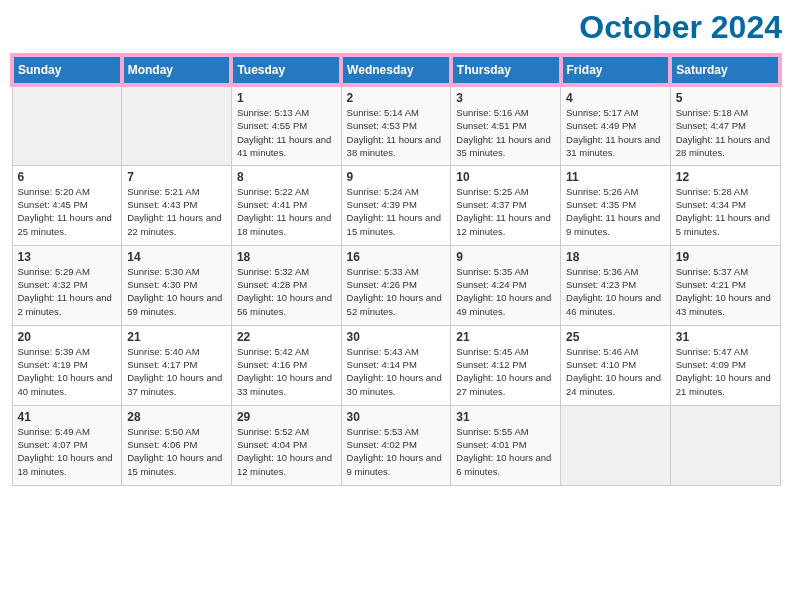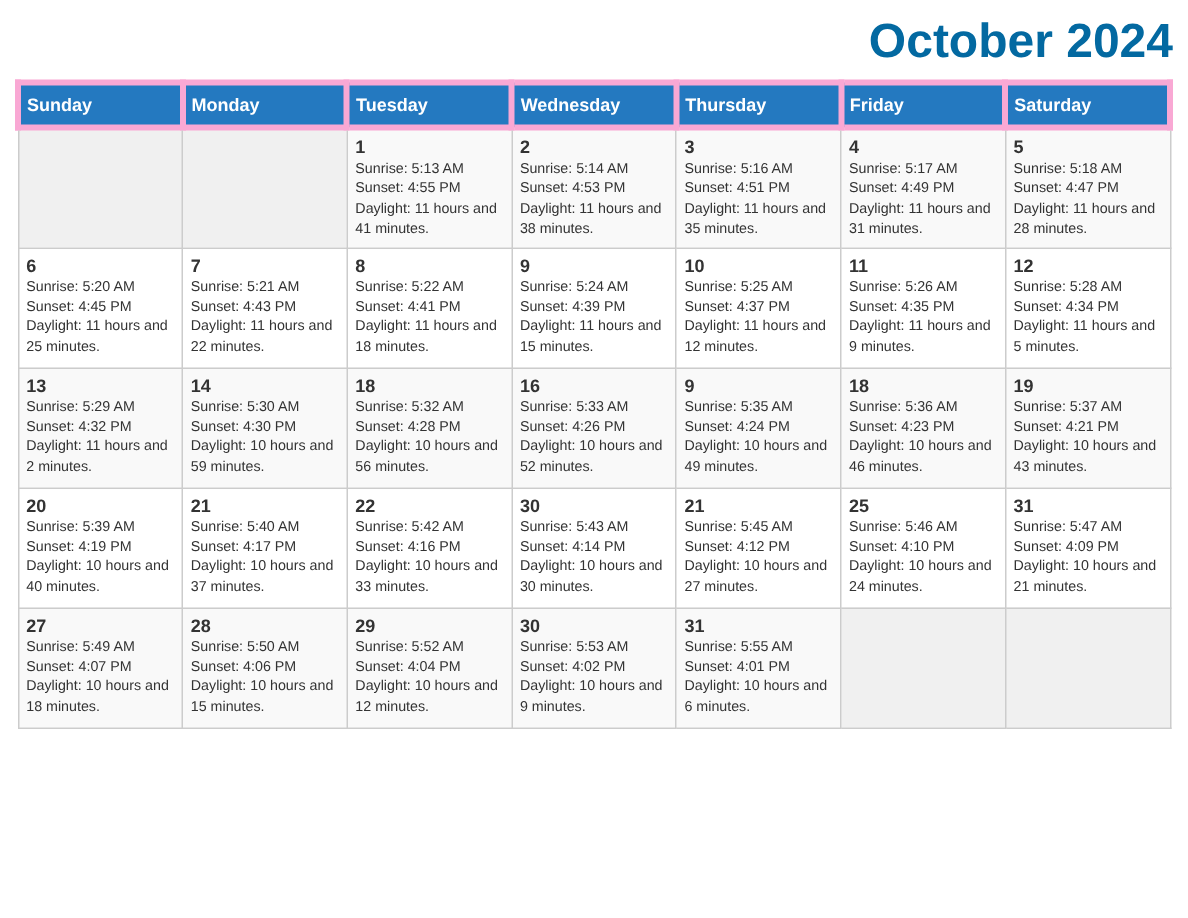--- a/index.html
+++ b/index.html
@@ -225,21 +225,21 @@
           <span class="day-number">25</span>
           <div class="day-info">Sunrise: 5:46 AM<br>Sunset: 4:10 PM<br>Daylight: 10 hours and 24 minutes.</div>
         </td>
         <td>
           <span class="day-number">31</span>
           <div class="day-info">Sunrise: 5:47 AM<br>Sunset: 4:09 PM<br>Daylight: 10 hours and 21 minutes.</div>
         </td>
       </tr>
       <tr>
         <td>
-          <span class="day-number">27</span>
+          <span class="day-number">41</span>
           <div class="day-info">Sunrise: 5:49 AM<br>Sunset: 4:07 PM<br>Daylight: 10 hours and 18 minutes.</div>
         </td>
         <td>
           <span class="day-number">28</span>
           <div class="day-info">Sunrise: 5:50 AM<br>Sunset: 4:06 PM<br>Daylight: 10 hours and 15 minutes.</div>
         </td>
         <td>
           <span class="day-number">29</span>
           <div class="day-info">Sunrise: 5:52 AM<br>Sunset: 4:04 PM<br>Daylight: 10 hours and 12 minutes.</div>
         </td>

